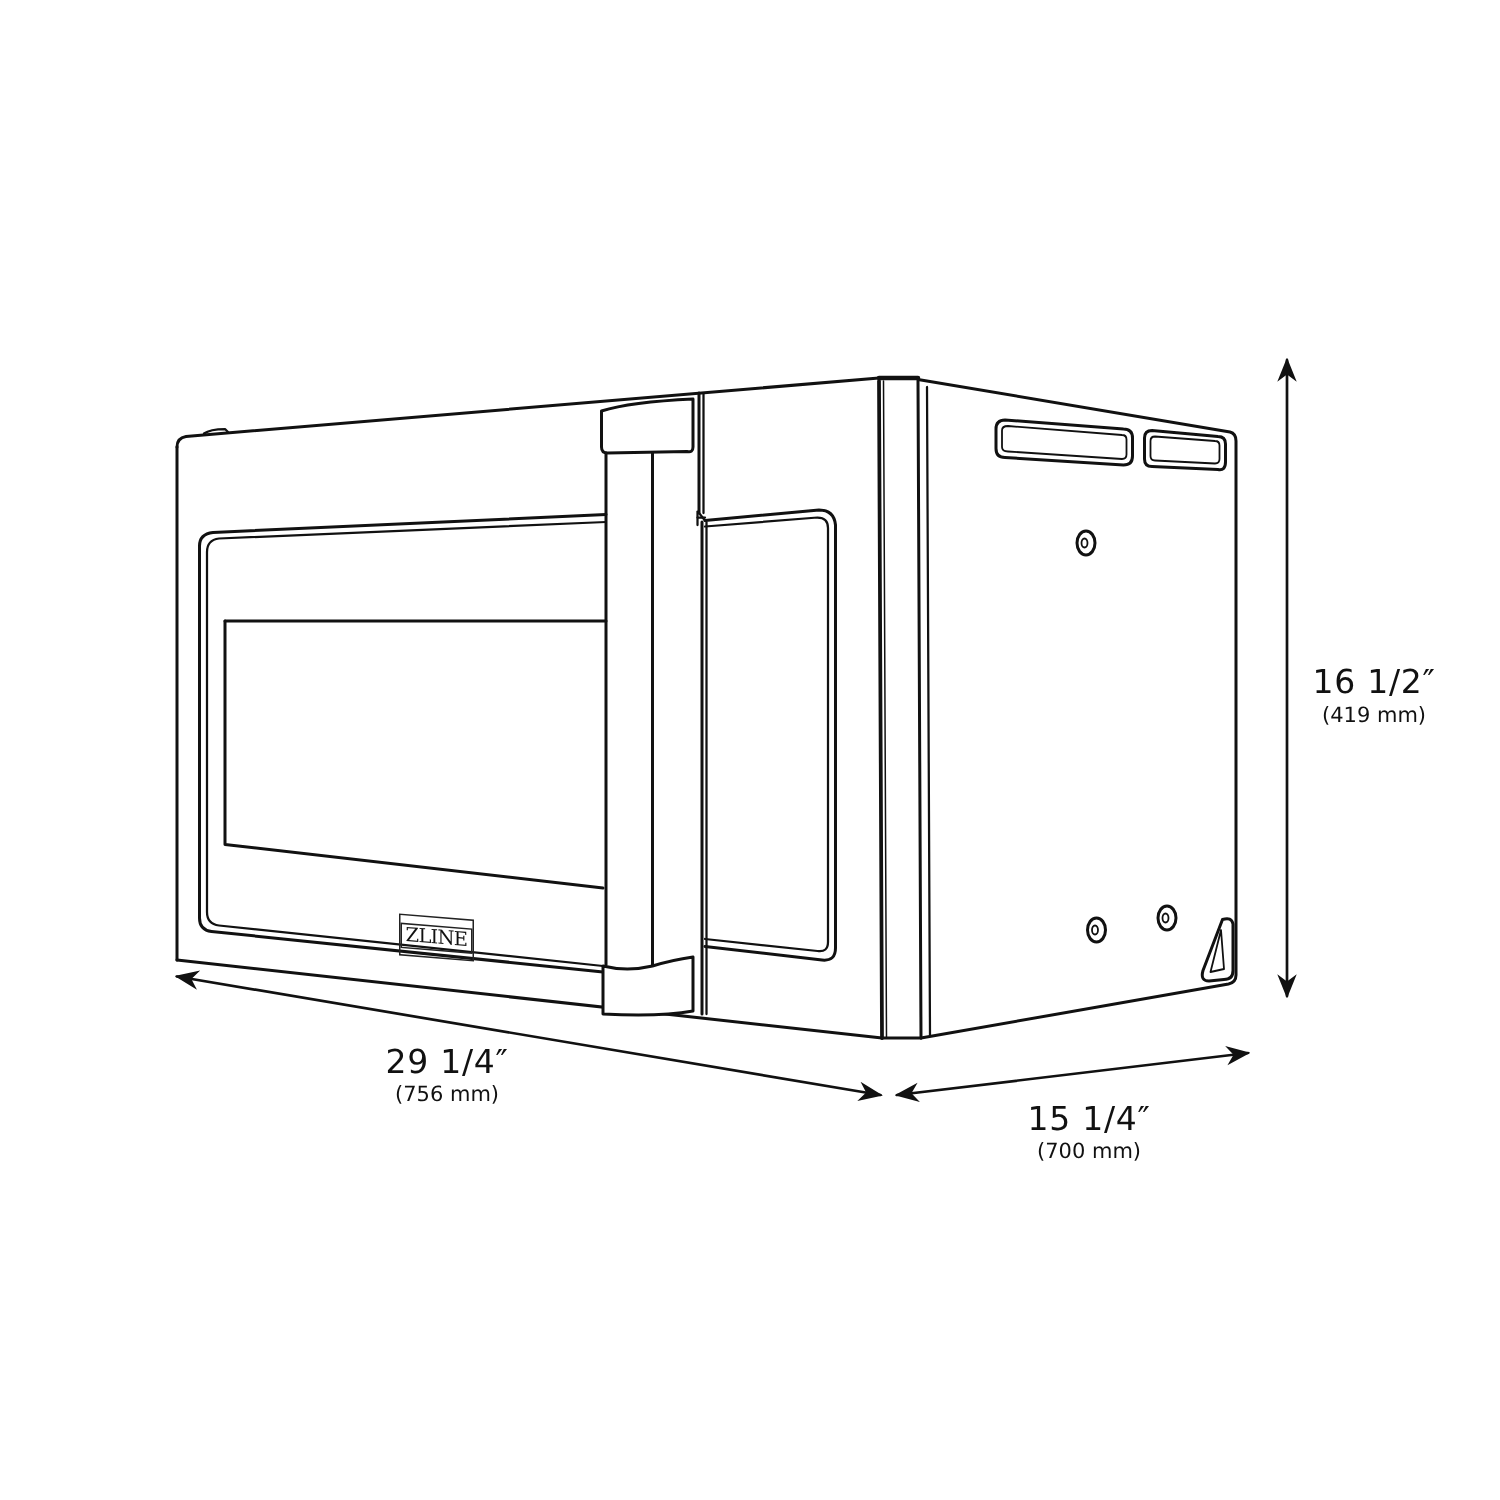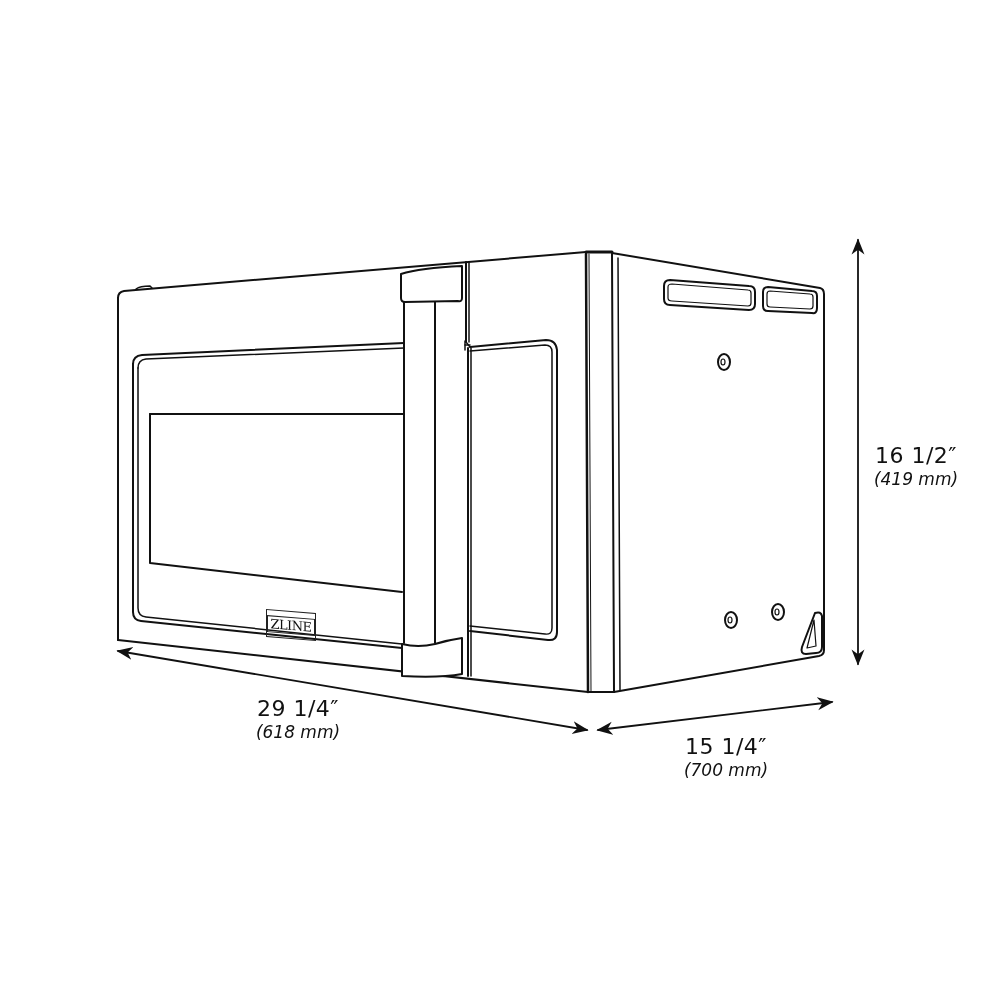--- a/index.html
+++ b/index.html
@@ -1,20 +1,20 @@
 <!DOCTYPE html>
 <html><head>
 <meta charset="utf-8">
 <style>
   html, body { margin: 0; padding: 0; background: #ffffff; }
   body { width: 1000px; height: 1000px; position: relative; overflow: hidden; font-family: "DejaVu Sans", sans-serif; }
   #canvas { position: absolute; left: 0; top: 0; width: 1000px; height: 1000px; }
   .dim-label { position: absolute; color: #111; text-align: center; white-space: nowrap; }
   .dim-main { font-family: "DejaVu Sans", sans-serif; font-size: 22px; letter-spacing: 0.5px; line-height: 1.1; }
-  .dim-sub { font-family: "DejaVu Sans", sans-serif; font-size: 17px; font-style: italic; line-height: 1.4; }
+  .dim-sub { font-family: "DejaVu Sans", sans-serif; font-size: 14px; line-height: 1.4; }
   .brand-badge { position: absolute; left: 266px; top: 611px; width: 50px; height: 28px;
     transform: skewY(4.6deg); border: 1.5px solid #222; box-sizing: border-box; display: flex; align-items: center; justify-content: center; }
   .brand-badge .inner { border: 1px solid #222; padding: 0 2px; font-family: "DejaVu Serif", serif; font-size: 13px; color: #111; letter-spacing: -0.5px; }
   svg line, svg path, svg polyline, svg polygon, svg rect, svg ellipse { vector-effect: non-scaling-stroke; }
 </style>
 </head>
 <body>
 
 <svg id="canvas" viewBox="0 0 1000 1000" xmlns="http://www.w3.org/2000/svg">
   <defs>
@@ -118,21 +118,21 @@
     <line x1="858" y1="240" x2="858" y2="664" stroke-width="1.8" marker-start="url(#arrowhead)" marker-end="url(#arrowhead)"></line>
   </g>
 </svg>
 
 <div class="brand-badge">
   <span class="inner">ZLINE</span>
 </div>
 
 <div class="dim-label" style="left:238px; top:697px; width:120px;">
   <div class="dim-main">29 1/4″</div>
-  <div class="dim-sub">(618 mm)</div>
+  <div class="dim-sub">(756 mm)</div>
 </div>
 
 <div class="dim-label" style="left:666px; top:735px; width:120px;">
   <div class="dim-main">15 1/4″</div>
   <div class="dim-sub">(700 mm)</div>
 </div>
 
 <div class="dim-label" style="left:856px; top:444px; width:120px;">
   <div class="dim-main">16 1/2″</div>
   <div class="dim-sub">(419 mm)</div>

